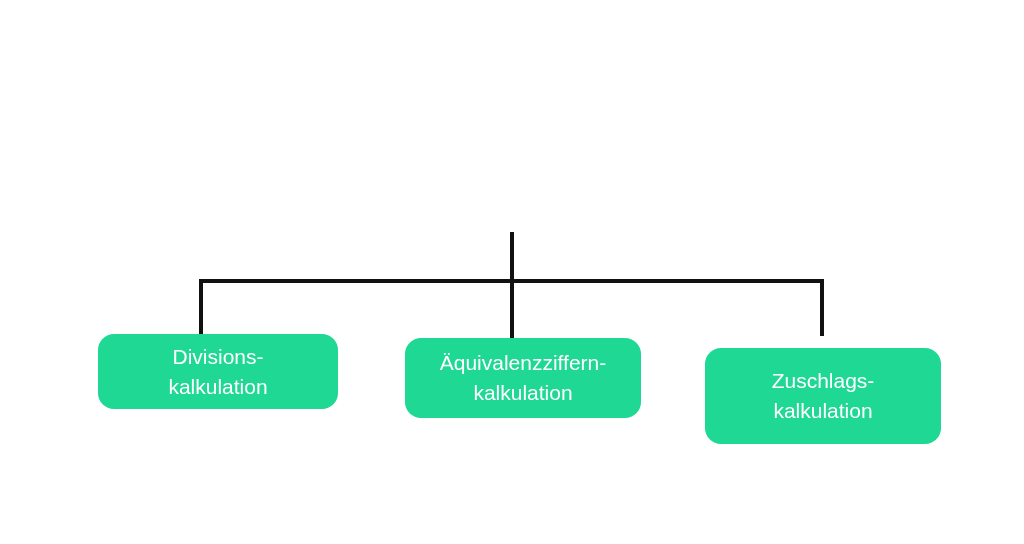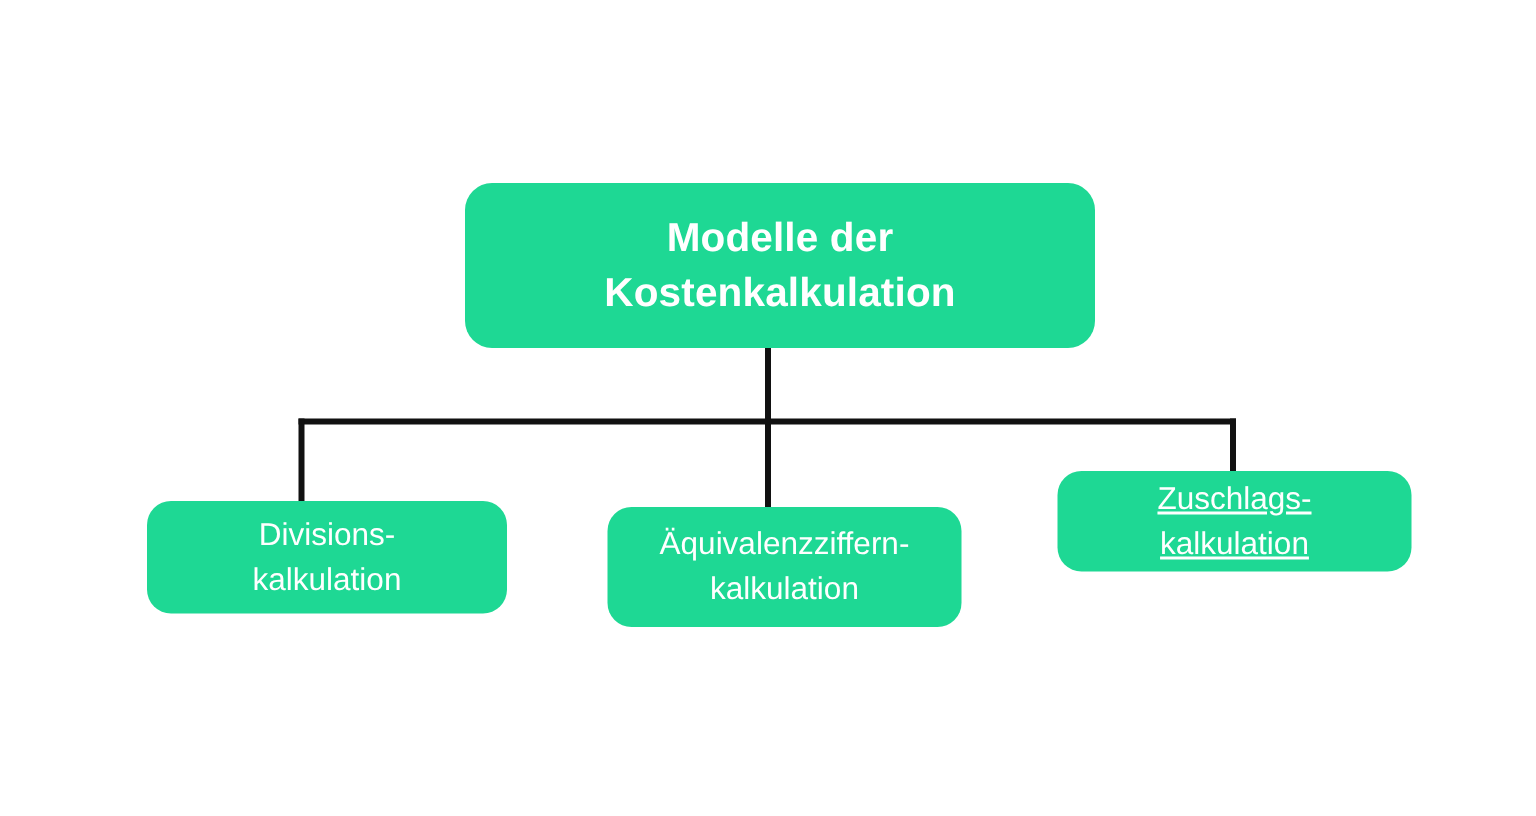--- a/index.html
+++ b/index.html
@@ -83,48 +83,43 @@
     height: 75px;
   }
   .node.child-1 {
     left: 405px;
     top: 338px;
     width: 236px;
     height: 80px;
   }
   .node.child-2 {
     left: 705px;
-    top: 314px;
+    top: 348px;
     width: 236px;
-    height: 67px;
-    text-decoration: underline;
+    height: 96px;
   }
 </style>
 </head>
 <body>
 
 <div id="diagram">
 
   <svg id="connectors" viewBox="0 0 1024 544" width="1024" height="544" xmlns="http://www.w3.org/2000/svg">
     <g stroke="#111111" stroke-width="4" stroke-linecap="butt" fill="none">
 
       <line x1="512" y1="232" x2="512" y2="338"></line>
 
       <line x1="199" y1="281" x2="824" y2="281"></line>
 
       <line x1="201" y1="279" x2="201" y2="336"></line>
 
       <line x1="822" y1="279" x2="822" y2="336"></line>
     </g>
   </svg>
 
-  <div class="node root">
-    <span class="node-label">Modelle der
-Kostenkalkulation</span>
-  </div>
 
   <div class="node child child-0">
     <span class="node-label">Divisions-
 kalkulation</span>
   </div>
 
   <div class="node child child-1">
     <span class="node-label">Äquivalenzziffern-
 kalkulation</span>
   </div>

